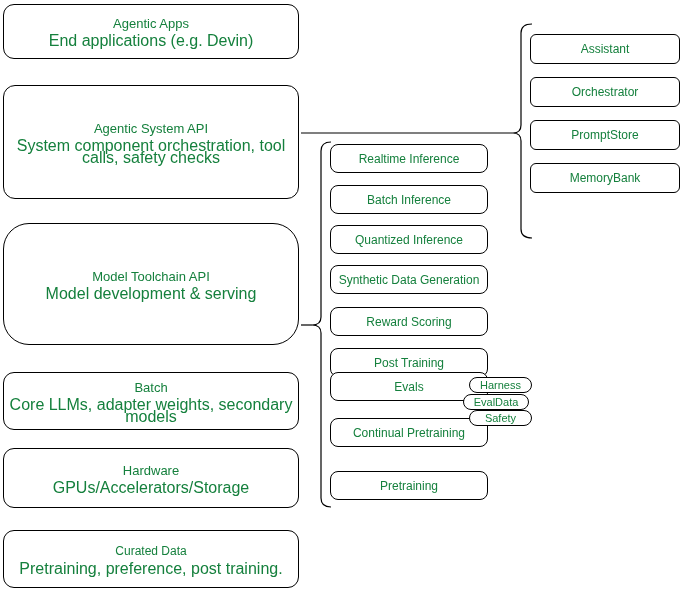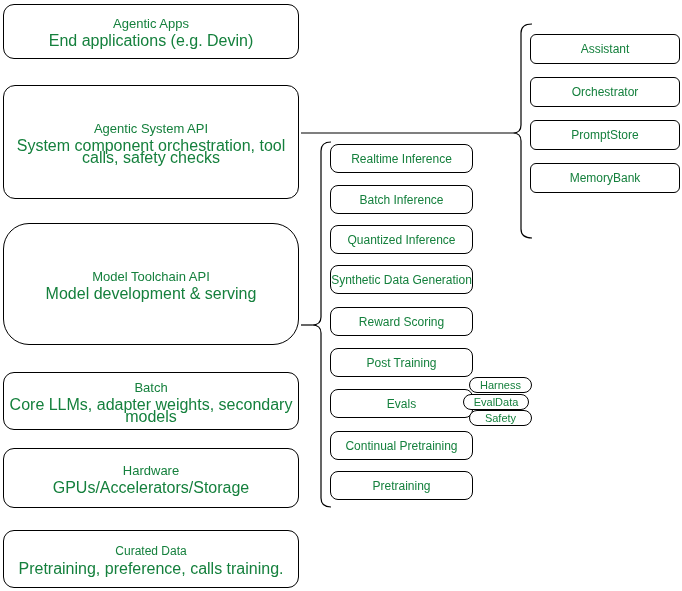--- a/index.html
+++ b/index.html
@@ -10,21 +10,21 @@
   .overlay{position:absolute;left:0;top:0;width:682px;height:591px;pointer-events:none;}
   .node{
     position:absolute;background:#ffffff;border:1px solid #000;
     display:flex;flex-direction:column;align-items:center;justify-content:center;
     text-align:center;box-sizing:border-box;
   }
   .lbox{left:3px;width:296px;}
   .ltitle{font-size:13px;line-height:16px;}
   .ltitle.big{font-size:12px;line-height:17px;}
   .lsub{font-size:16px;line-height:12px;margin-top:3px;}
-  .mbox{left:330px;width:143px;height:29px;border-radius:8px;font-size:12px;}
+  .mbox{left:330px;width:158px;height:29px;border-radius:8px;font-size:12px;}
   .rbox{left:530px;width:150px;height:30px;border-radius:6px;font-size:12px;}
   .pill{
     position:absolute;background:#ffffff;border:1px solid #000000;border-radius:8px;
     font-size:11px;display:flex;align-items:center;justify-content:center;
     box-sizing:border-box;z-index:5;
   }
 </style>
 </head>
 <body>
 
@@ -57,31 +57,31 @@
     <div class="lsub">Core LLMs, adapter weights, secondary models</div>
   </div>
 
   <div class="node lbox" style="top:448px;height:60px;border-radius:11px">
     <div class="ltitle">Hardware</div>
     <div class="lsub">GPUs/Accelerators/Storage</div>
   </div>
 
   <div class="node lbox" style="top:530px;height:58px;border-radius:11px">
     <div class="ltitle big">Curated Data</div>
-    <div class="lsub">Pretraining, preference, calls training.</div>
+    <div class="lsub">Pretraining, preference, post training.</div>
   </div>
 
   <div class="node mbox" style="top:144px">Realtime Inference</div>
   <div class="node mbox" style="top:185px">Batch Inference</div>
   <div class="node mbox" style="top:225px">Quantized Inference</div>
   <div class="node mbox" style="top:265px">Synthetic Data Generation</div>
   <div class="node mbox" style="top:307px">Reward Scoring</div>
   <div class="node mbox" style="top:348px">Post Training</div>
-  <div class="node mbox" style="top:389px">Evals</div>
-  <div class="node mbox" style="top:431px">Continual Pretraining</div>
+  <div class="node mbox" style="top:372px">Evals</div>
+  <div class="node mbox" style="top:418px">Continual Pretraining</div>
   <div class="node mbox" style="top:471px">Pretraining</div>
 
   <div class="pill" style="left:469px;top:377px;width:63px;height:16px">Harness</div>
   <div class="pill" style="left:463px;top:394px;width:66px;height:16px">EvalData</div>
   <div class="pill" style="left:469px;top:410px;width:63px;height:16px">Safety</div>
 
   <div class="node rbox" style="top:77px">Orchestrator</div>
   <div class="node rbox" style="top:34px">Assistant</div>
   <div class="node rbox" style="top:120px">PromptStore</div>
   <div class="node rbox" style="top:163px">MemoryBank</div>

